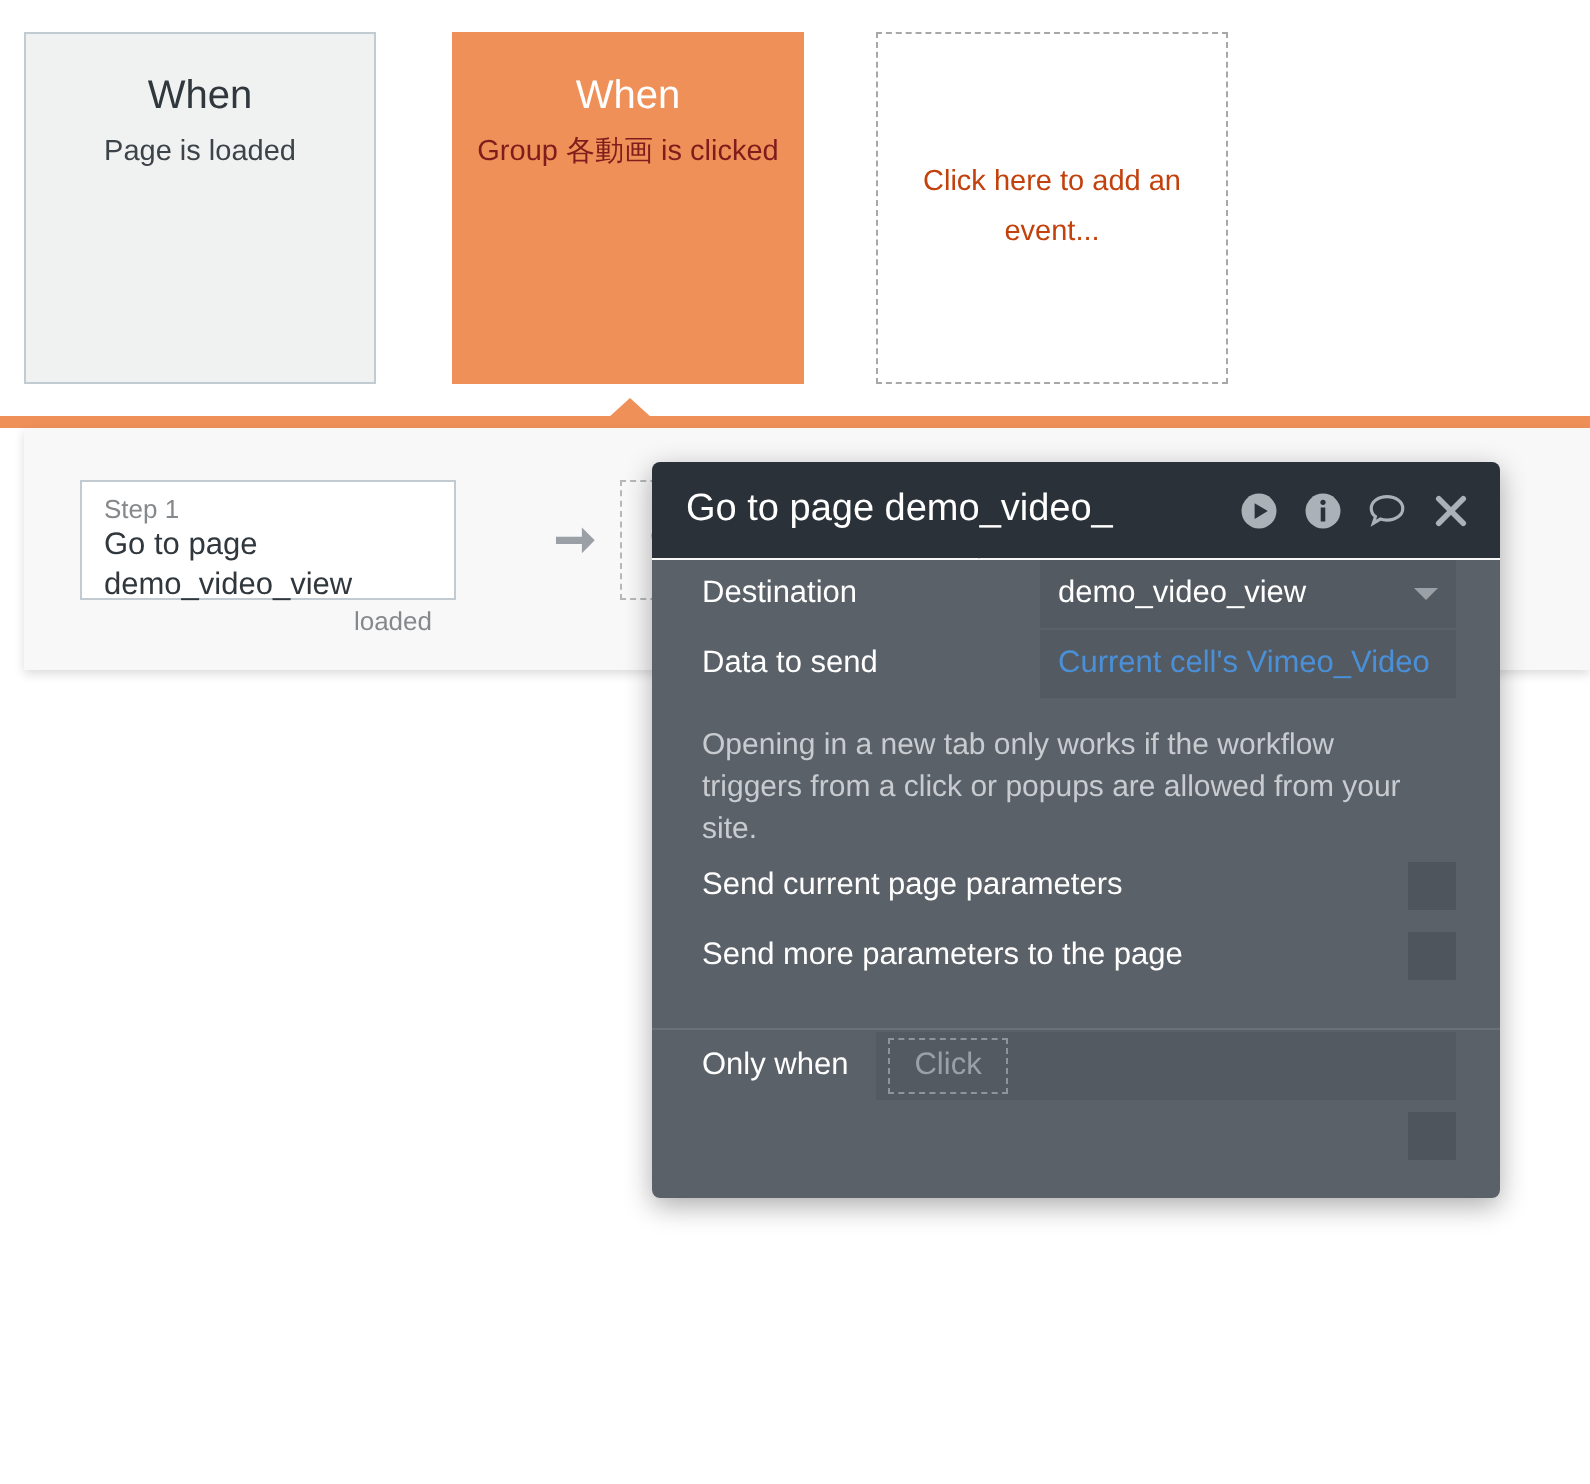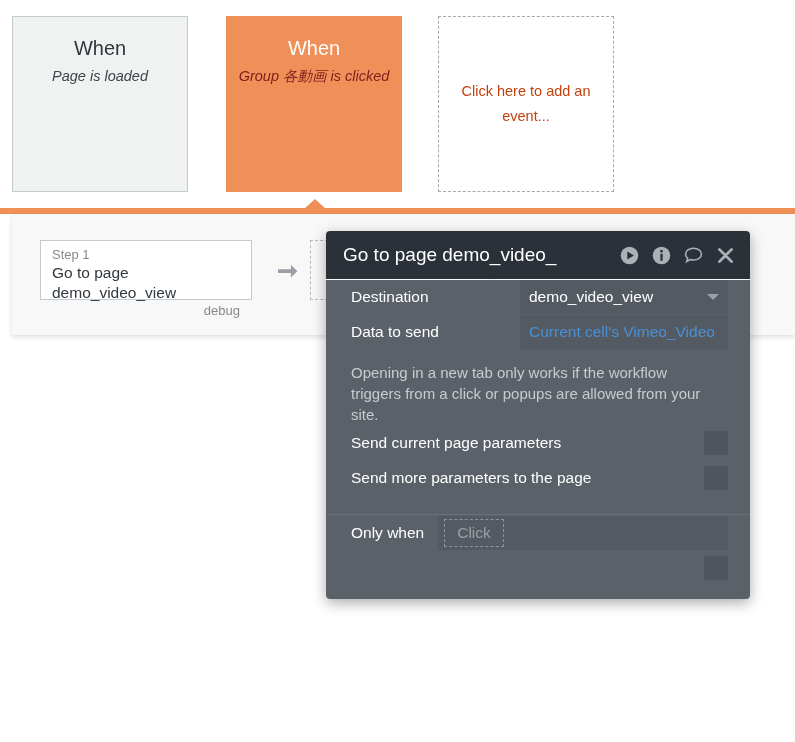--- a/index.html
+++ b/index.html
@@ -58,21 +58,20 @@
     color: #30373d;
     margin-bottom: 7px;
   }
   .event-card.selected .ev-when { color: #ffffff; }
   .ev-sub {
     font-size: 14.5px;
     line-height: 19px;
     color: #3c4449;
     text-align: center;
     padding: 0 8px;
-    font-style: italic;
   }
   .event-card.selected .ev-sub { color: #7f1d1d; }
   .ev-placeholder {
     font-size: 14.5px;
     line-height: 25px;
     color: #c2410c;
     text-align: center;
     padding: 0 22px;
   }
 
@@ -103,21 +102,21 @@
     top: 214px;
     width: 783px;
     height: 121px;
     background: #f8f8f8;
     box-shadow: 0 2px 5px rgba(0,0,0,0.14);
   }
   #step-1 {
     position: absolute;
     left: 28px;
     top: 26px;
-    width: 212px;
+    width: 188px;
     height: 60px;
     box-sizing: border-box;
     background: #ffffff;
     border: 1px solid #c3cbd2;
     padding: 6px 11px 0 11px;
   }
   .step-index {
     font-size: 13px;
     line-height: 16px;
     color: #85898c;
@@ -322,21 +321,21 @@
 
 </div>
 
 <div id="connector-arrow"></div>
 <div id="connector-bar"></div>
 
 <div id="steps-panel">
   <div id="step-1">
     <div class="step-index">Step 1</div>
     <div class="step-title">Go to page demo_video_view</div>
-    <div class="step-delete">debug</div>
+    <div class="step-delete">loaded</div>
   </div>
 </div>
 
 <div id="step-arrow">➞</div>
 
 <div id="step-placeholder">Click here to add an action...</div>
 
 <div id="property-dialog">
 
   <div id="dialog-header">

